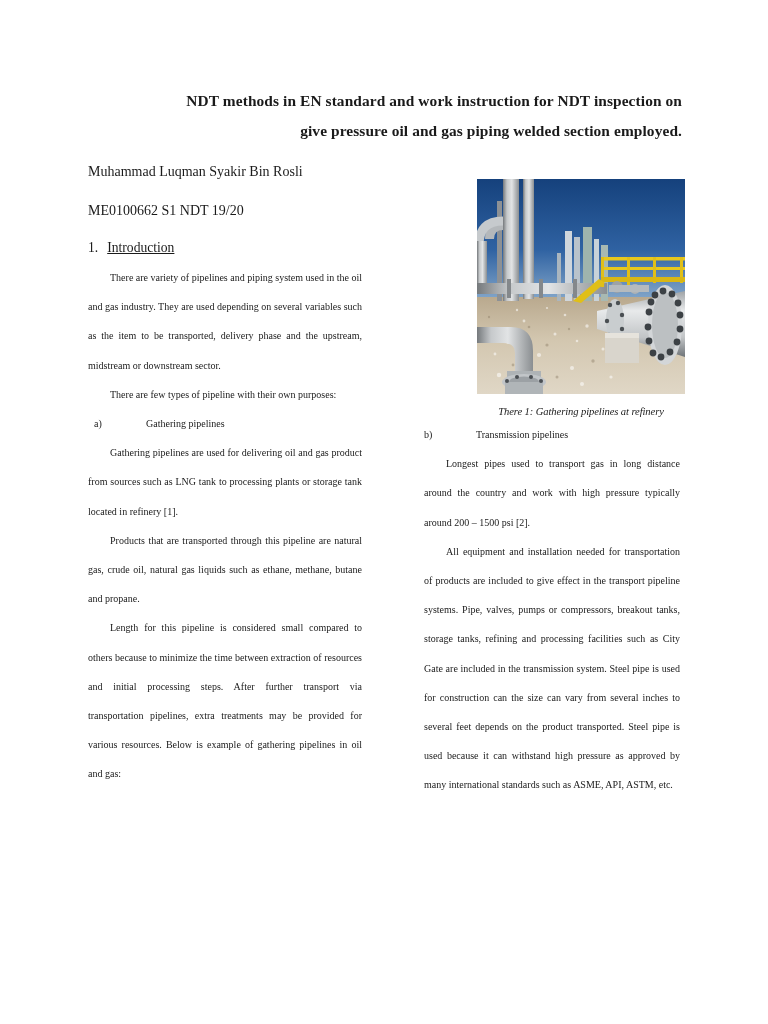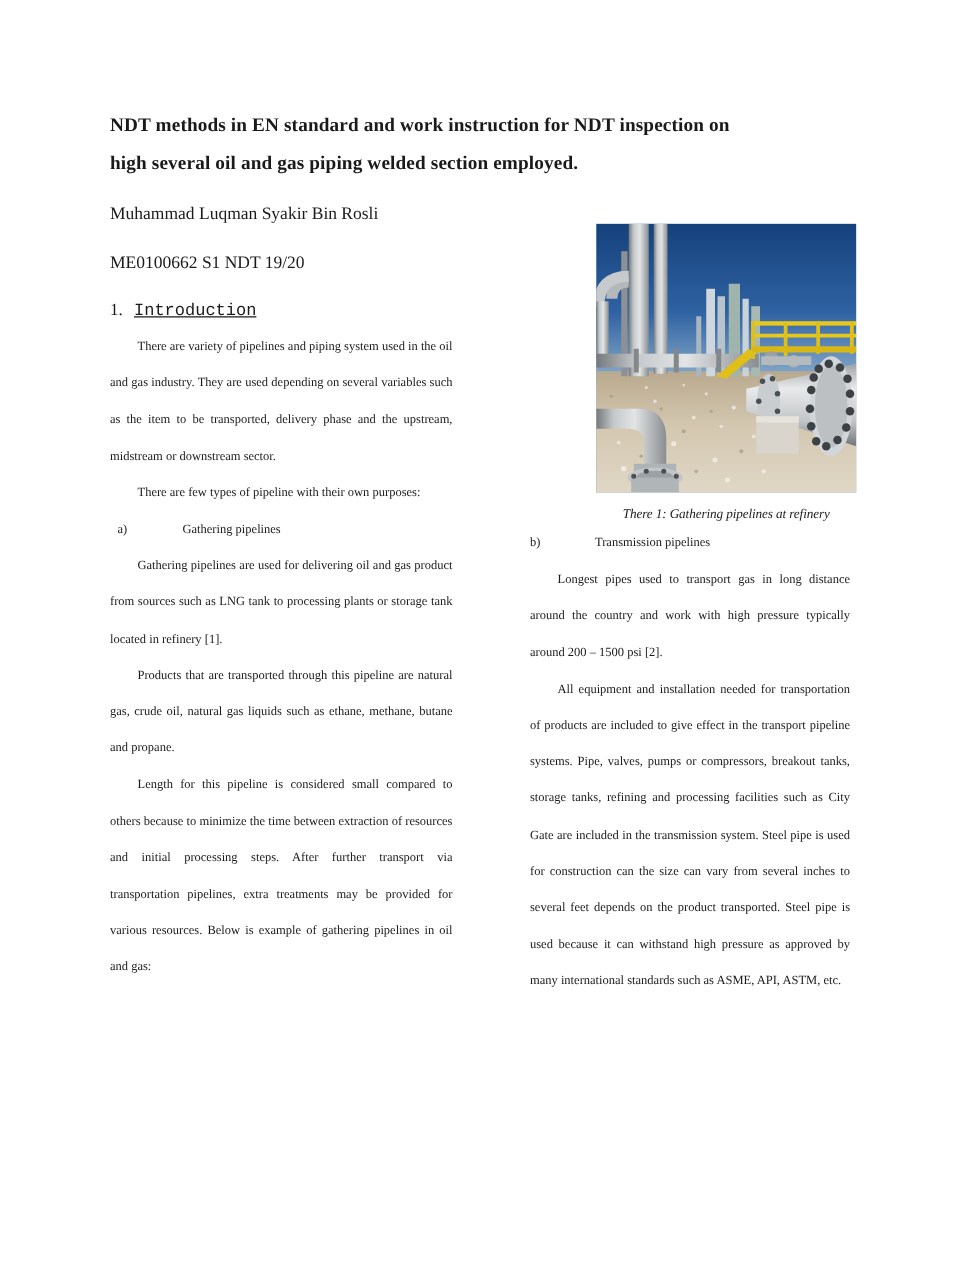--- a/index.html
+++ b/index.html
@@ -24,21 +24,21 @@
     height: 1024px;
     background: #fff;
   }
 
   
   .title-block {
     position: absolute;
     left: 88px;
     top: 86px;
     width: 594px;
-    text-align: left;
+    text-align: right;
   }
   .title-line {
     font-weight: bold;
     font-size: 15.4px;
     line-height: 30px;
     letter-spacing: 0.1px;
   }
 
   
   .byline {
@@ -54,21 +54,21 @@
   .section-heading {
     position: absolute;
     left: 88px;
     top: 240px;
     font-size: 13.6px;
     display: flex;
     gap: 9px;
     align-items: baseline;
   }
   .section-heading .num { }
-  .section-heading .label { text-decoration: underline; font-family: Liberation Mono, monospace; }
+  .section-heading .label { text-decoration: underline; }
 
   
   .col {
     position: absolute;
     font-size: 10px;
     line-height: 29.2px;
   }
   .col-left {
     left: 88px;
     top: 263px;
@@ -128,21 +128,21 @@
     letter-spacing: -0.1px;
   }
 </style>
 </head>
 <body>
 
 <div class="page">
 
   <div class="title-block">
     <div class="title-line">NDT methods in EN standard and work instruction for NDT inspection on</div>
-    <div class="title-line">high several oil and gas piping welded section employed.</div>
+    <div class="title-line">give pressure oil and gas piping welded section employed.</div>
   </div>
 
   <div class="byline byline-name">Muhammad Luqman Syakir Bin Rosli</div>
   <div class="byline byline-id">ME0100662 S1 NDT 19/20</div>
 
   <div class="section-heading">
     <span class="num">1.</span>
     <span class="label">Introduction</span>
   </div>
 

